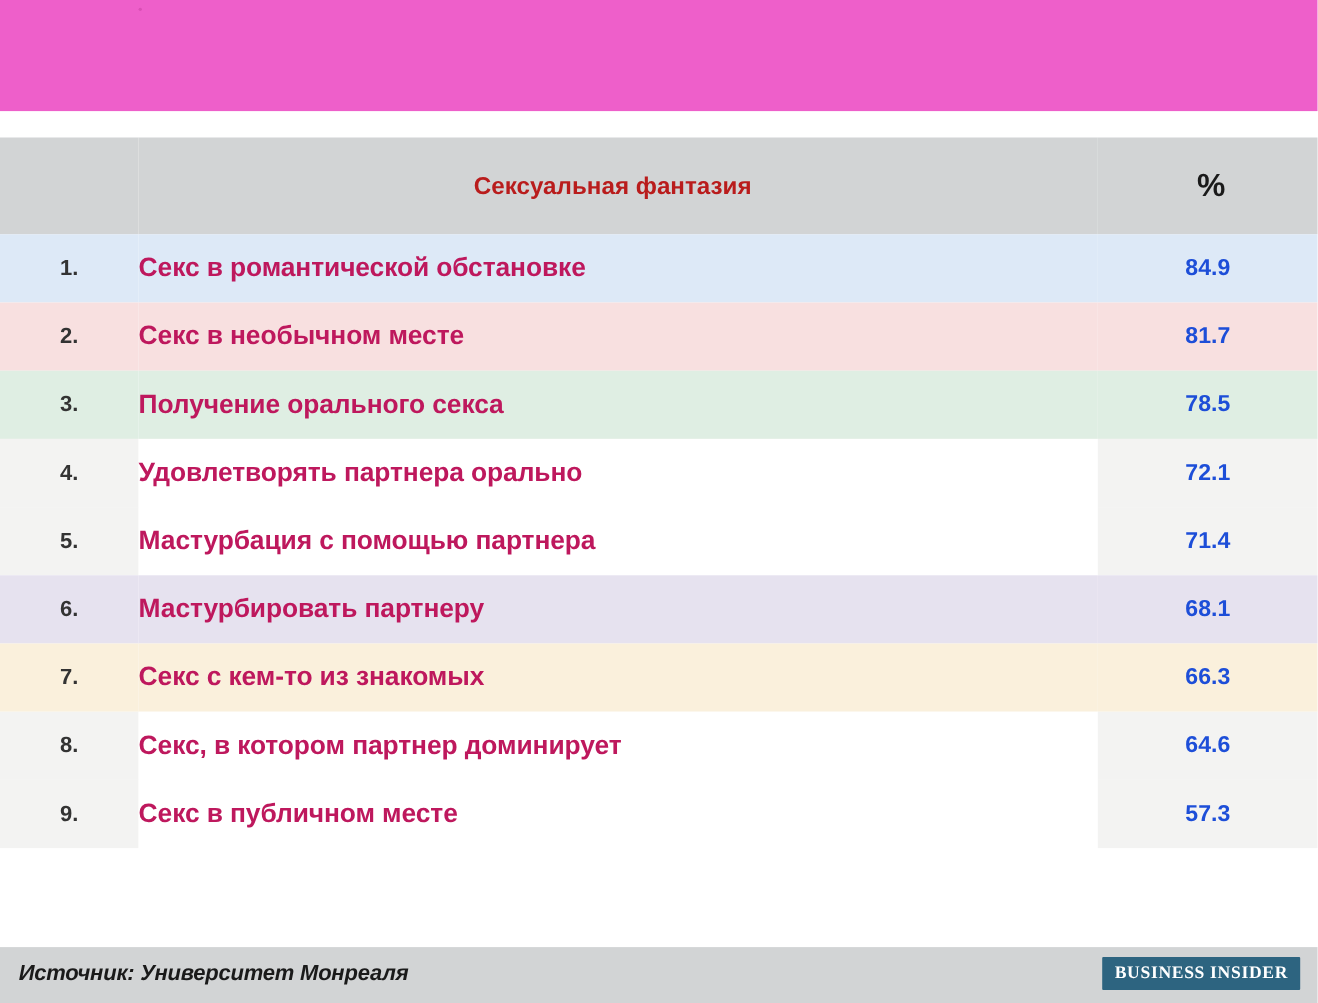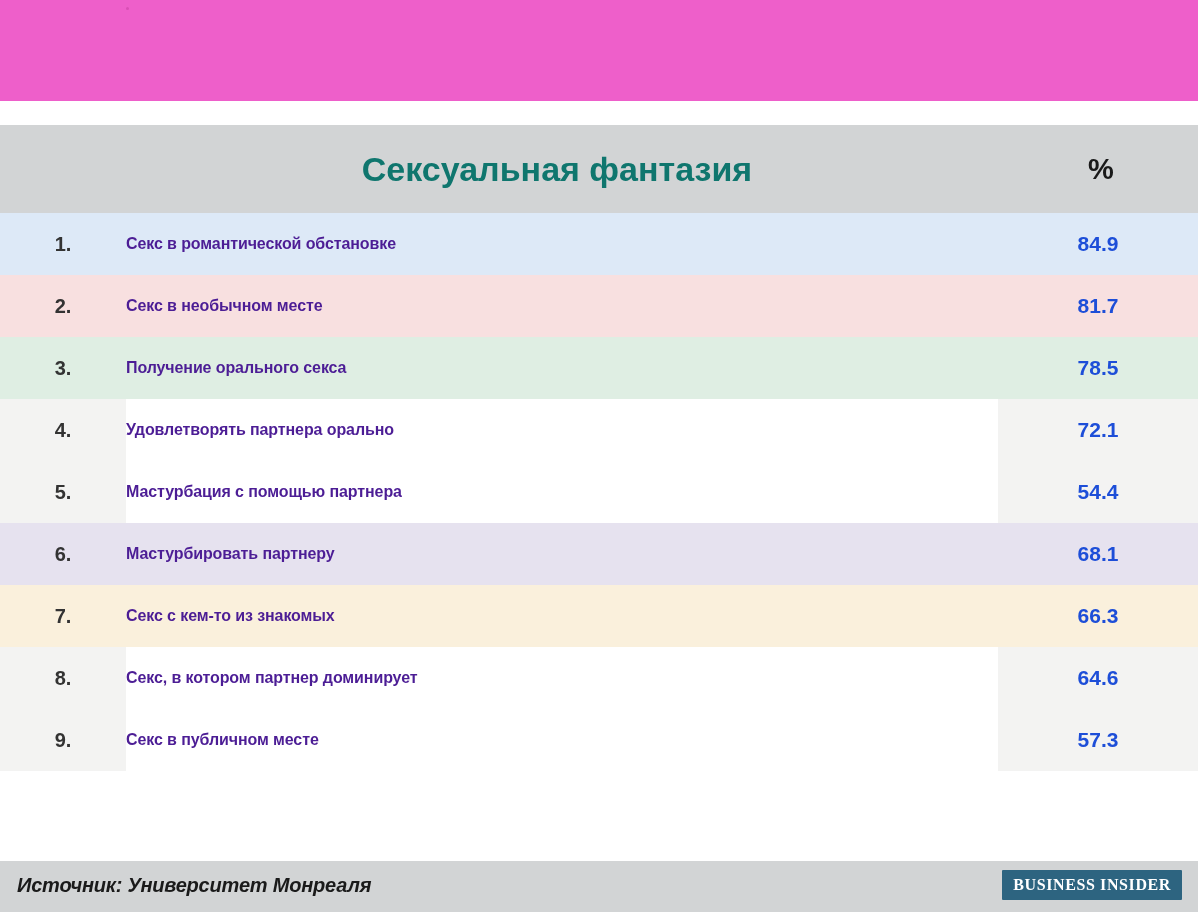--- a/index.html
+++ b/index.html
@@ -69,23 +69,23 @@
   #header-row th {
     background: #d2d4d5;
     height: 88px;
     padding: 0;
     margin: 0;
     vertical-align: middle;
     border: none;
   }
   #header-row .th-label {
     text-align: center;
-    font-size: 34px;
-    font-weight: bold;
-    color: #0f766e;
+    font-size: 22px;
+    font-weight: bold;
+    color: #b91c1c;
     padding-right: 10px;
   }
   #header-row .th-pct {
     text-align: center;
     font-size: 29px;
     font-weight: bold;
     color: #1a1a1a;
     padding-left: 6px;
   }
 
@@ -100,23 +100,23 @@
 
   .cell-num {
     text-align: center;
     font-size: 20px;
     font-weight: bold;
     color: #333333;
     padding-right: 32px;
     border-right: 4px solid #cfd1d3;
   }
   .cell-label {
-    font-size: 16px;
-    font-weight: bold;
-    color: #4c1d95;
+    font-size: 24px;
+    font-weight: bold;
+    color: #be185d;
     padding-left: 34px;
     letter-spacing: -0.1px;
   }
   .cell-label.indent { padding-left: 42px; margin-left: 16px; }
   .cell-pct {
     text-align: center;
     font-size: 21px;
     font-weight: bold;
     color: #1d4ed8;
     padding-left: 8px;
@@ -216,21 +216,21 @@
 
       <tr class="tint-white">
         <td class="cell-num">4.</td>
         <td class="cell-label">Удовлетворять партнера орально</td>
         <td class="cell-pct">72.1</td>
       </tr>
 
       <tr class="tint-white">
         <td class="cell-num">5.</td>
         <td class="cell-label indent">Мастурбация с помощью партнера</td>
-        <td class="cell-pct">54.4</td>
+        <td class="cell-pct">71.4</td>
       </tr>
 
       <tr class="tint-purple">
         <td class="cell-num">6.</td>
         <td class="cell-label">Мастурбировать партнеру</td>
         <td class="cell-pct">68.1</td>
       </tr>
 
       <tr class="tint-cream">
         <td class="cell-num">7.</td>

